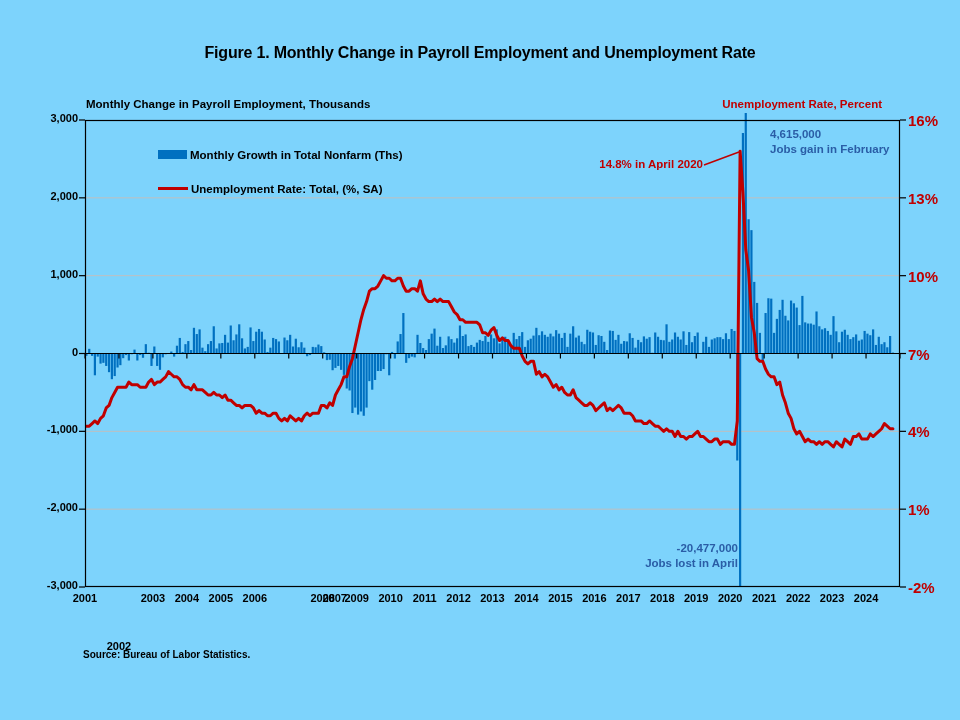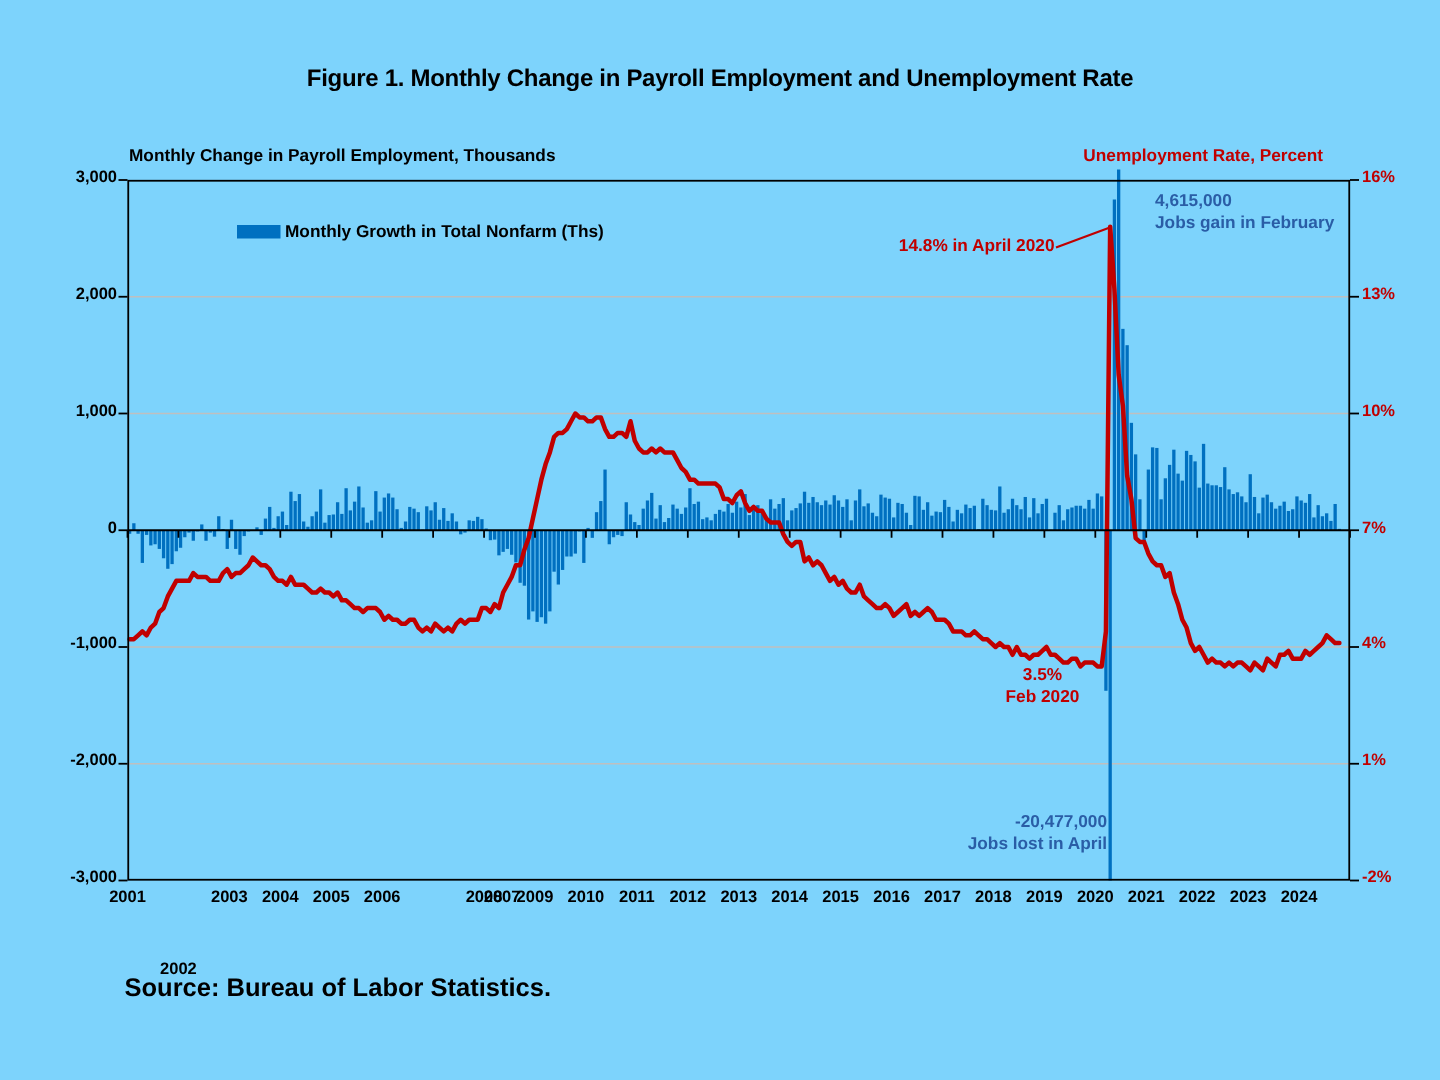--- a/index.html
+++ b/index.html
@@ -2,31 +2,31 @@
 <html><head>
 <meta charset="utf-8">
 <style>
   html,body{margin:0;padding:0;background:#fff;}
   .page{position:relative;width:960px;height:720px;background:#7dd3fc;
         font-family:"Liberation Sans","DejaVu Sans",sans-serif;font-weight:bold;color:#000;overflow:hidden;}
   .title{position:absolute;top:44px;left:0;right:0;text-align:center;font-size:16px;letter-spacing:-0.2px;}
   .axis-title-left{position:absolute;left:86px;top:98px;font-size:11.5px;}
   .axis-title-right{position:absolute;right:78px;top:98px;font-size:11.5px;color:#C00000;}
   .ytick-left{position:absolute;left:14px;width:64px;text-align:right;font-size:11px;}
-  .ytick-right{position:absolute;left:908px;width:52px;text-align:left;font-size:11px;color:#C00000;}
+  .ytick-right{position:absolute;left:908px;width:52px;text-align:left;font-size:15px;color:#C00000;}
   .year{position:absolute;top:592px;width:36px;text-align:center;font-size:11px;}
   .legend{position:absolute;left:158px;top:146px;}
   .legend-row{display:flex;align-items:center;height:17px;margin-bottom:17px;}
   .legend-swatch-bar{width:29px;height:9px;margin-right:3px;}
   .legend-swatch-line{width:30px;height:3.5px;margin-right:3px;}
   .legend-label{font-size:11.5px;}
   .ann{position:absolute;font-size:11.5px;line-height:15px;}
   .ann-red{color:#C00000;}
   .ann-blue{color:#2A5DA6;}
-  .src{position:absolute;left:83px;top:649px;font-size:17px;}
+  .src{position:absolute;left:83px;top:649px;font-size:10px;}
   #chart{position:absolute;left:85px;top:120px;overflow:visible;}
 </style>
 </head>
 <body>
 
 <div class="page">
 
   <div class="title">Figure 1. Monthly Change in Payroll Employment and Unemployment Rate</div>
 
   <div class="axis-title-left">Monthly Change in Payroll Employment, Thousands</div>
@@ -370,33 +370,33 @@
 
   <div id="yticks-left"></div>
   <div id="yticks-right"></div>
   <div id="xticks"></div>
 
   <div class="legend">
     <div class="legend-row">
       <span class="legend-swatch-bar" style="background: rgb(0, 112, 192);"></span>
       <span class="legend-label">Monthly Growth in Total Nonfarm (Ths)</span>
     </div>
+    <div class="legend-row">
+      <span class="legend-swatch-line" style="background: rgb(192, 0, 0);"></span>
+      <span class="legend-label">Unemployment Rate: Total, (%, SA)</span>
+    </div>
   </div>
 
   <div class="ann ann-red" style="left:500px;top:157px;width:203px;text-align:right;">14.8% in April 2020</div>
 
   <div class="ann ann-blue" style="left:770px;top:127px;text-align:left;">
     <div>4,615,000</div>
     <div>Jobs gain in February</div>
   </div>
 
-  <div class="ann ann-red" style="left:640px;top:443px;width:110px;text-align:center;">
-    <div>3.5%</div>
-    <div>Feb 2020</div>
-  </div>
 
 
   <div class="ann ann-blue" style="left:590px;top:541px;width:148px;text-align:right;">
     <div>-20,477,000</div>
     <div>Jobs lost in April</div>
   </div>
 
   <div class="src">Source: Bureau of Labor Statistics.</div>
 
 <div class="ytick-left" style="top: 112px;">3,000</div>

